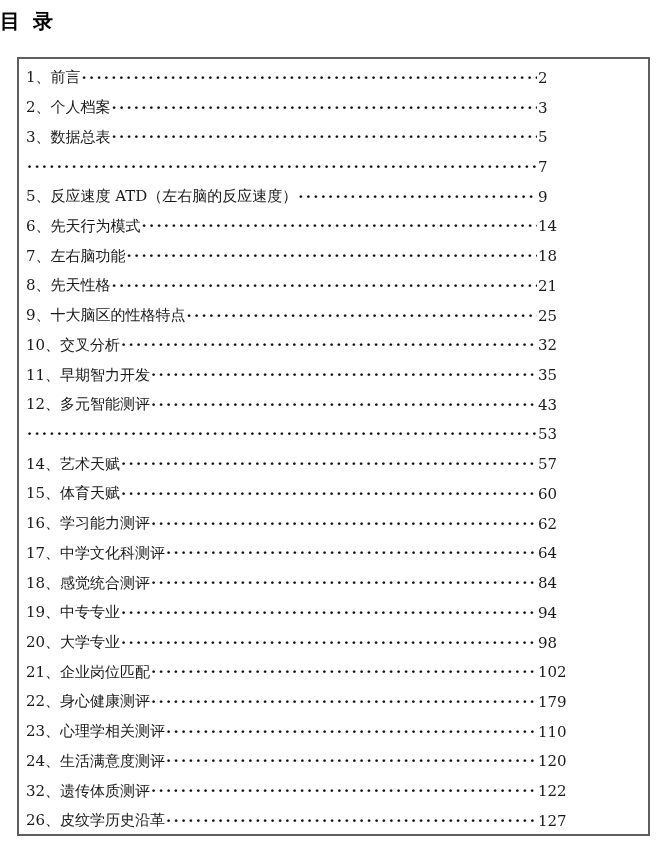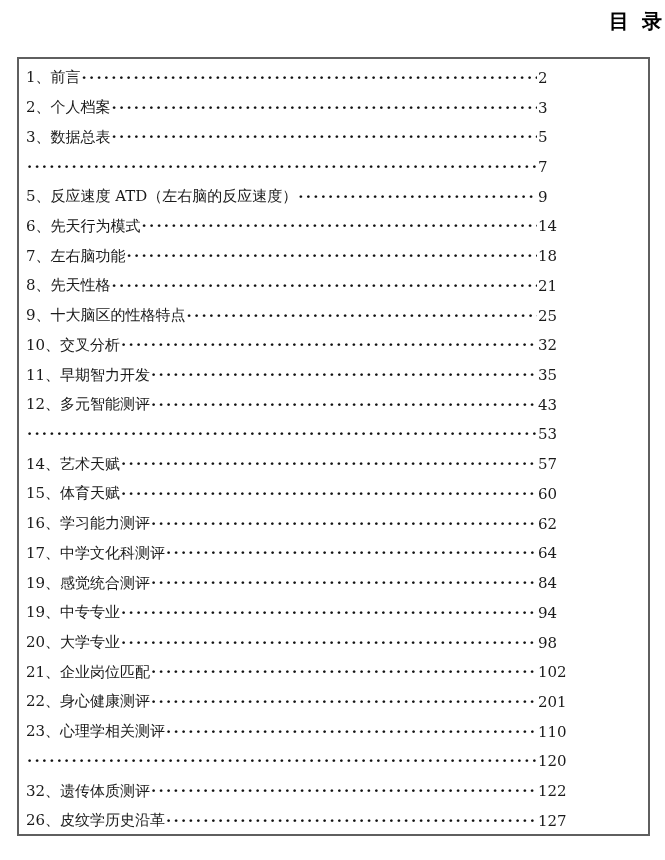--- a/index.html
+++ b/index.html
@@ -13,21 +13,21 @@
     height: 860px;
     font-family: "DejaVu Serif", "Liberation Serif", serif;
     color: #1a1a1a;
     overflow: hidden;
   }
   .doc-title {
     position: absolute;
     top: 8px;
     left: 0;
     width: 665px;
-    text-align: right;
+    text-align: left;
     font-size: 20px;
     font-weight: bold;
     letter-spacing: 3px;
     color: #000000;
   }
   .toc-box {
     position: absolute;
     left: 17px;
     top: 57px;
     width: 633px;
@@ -207,21 +207,21 @@
   <div class="toc-row">
     <div class="toc-lead">
       <span class="toc-label">17、中学文化科测评</span>
       <span class="toc-dots">································································································································································</span>
     </div>
     <span class="toc-page">64</span>
   </div>
 
   <div class="toc-row">
     <div class="toc-lead">
-      <span class="toc-label">19、感觉统合测评</span>
+      <span class="toc-label">18、感觉统合测评</span>
       <span class="toc-dots">································································································································································</span>
     </div>
     <span class="toc-page">84</span>
   </div>
 
   <div class="toc-row">
     <div class="toc-lead">
       <span class="toc-label">19、中专专业</span>
       <span class="toc-dots">································································································································································</span>
     </div>
@@ -242,33 +242,34 @@
       <span class="toc-dots">································································································································································</span>
     </div>
     <span class="toc-page">102</span>
   </div>
 
   <div class="toc-row">
     <div class="toc-lead">
       <span class="toc-label">22、身心健康测评</span>
       <span class="toc-dots">································································································································································</span>
     </div>
-    <span class="toc-page">201</span>
+    <span class="toc-page">179</span>
   </div>
 
   <div class="toc-row">
     <div class="toc-lead">
       <span class="toc-label">23、心理学相关测评</span>
       <span class="toc-dots">································································································································································</span>
     </div>
     <span class="toc-page">110</span>
   </div>
 
   <div class="toc-row">
     <div class="toc-lead">
+      <span class="toc-label">24、生活满意度测评</span>
       <span class="toc-dots">································································································································································</span>
     </div>
     <span class="toc-page">120</span>
   </div>
 
   <div class="toc-row">
     <div class="toc-lead">
       <span class="toc-label">32、遗传体质测评</span>
       <span class="toc-dots">································································································································································</span>
     </div>

